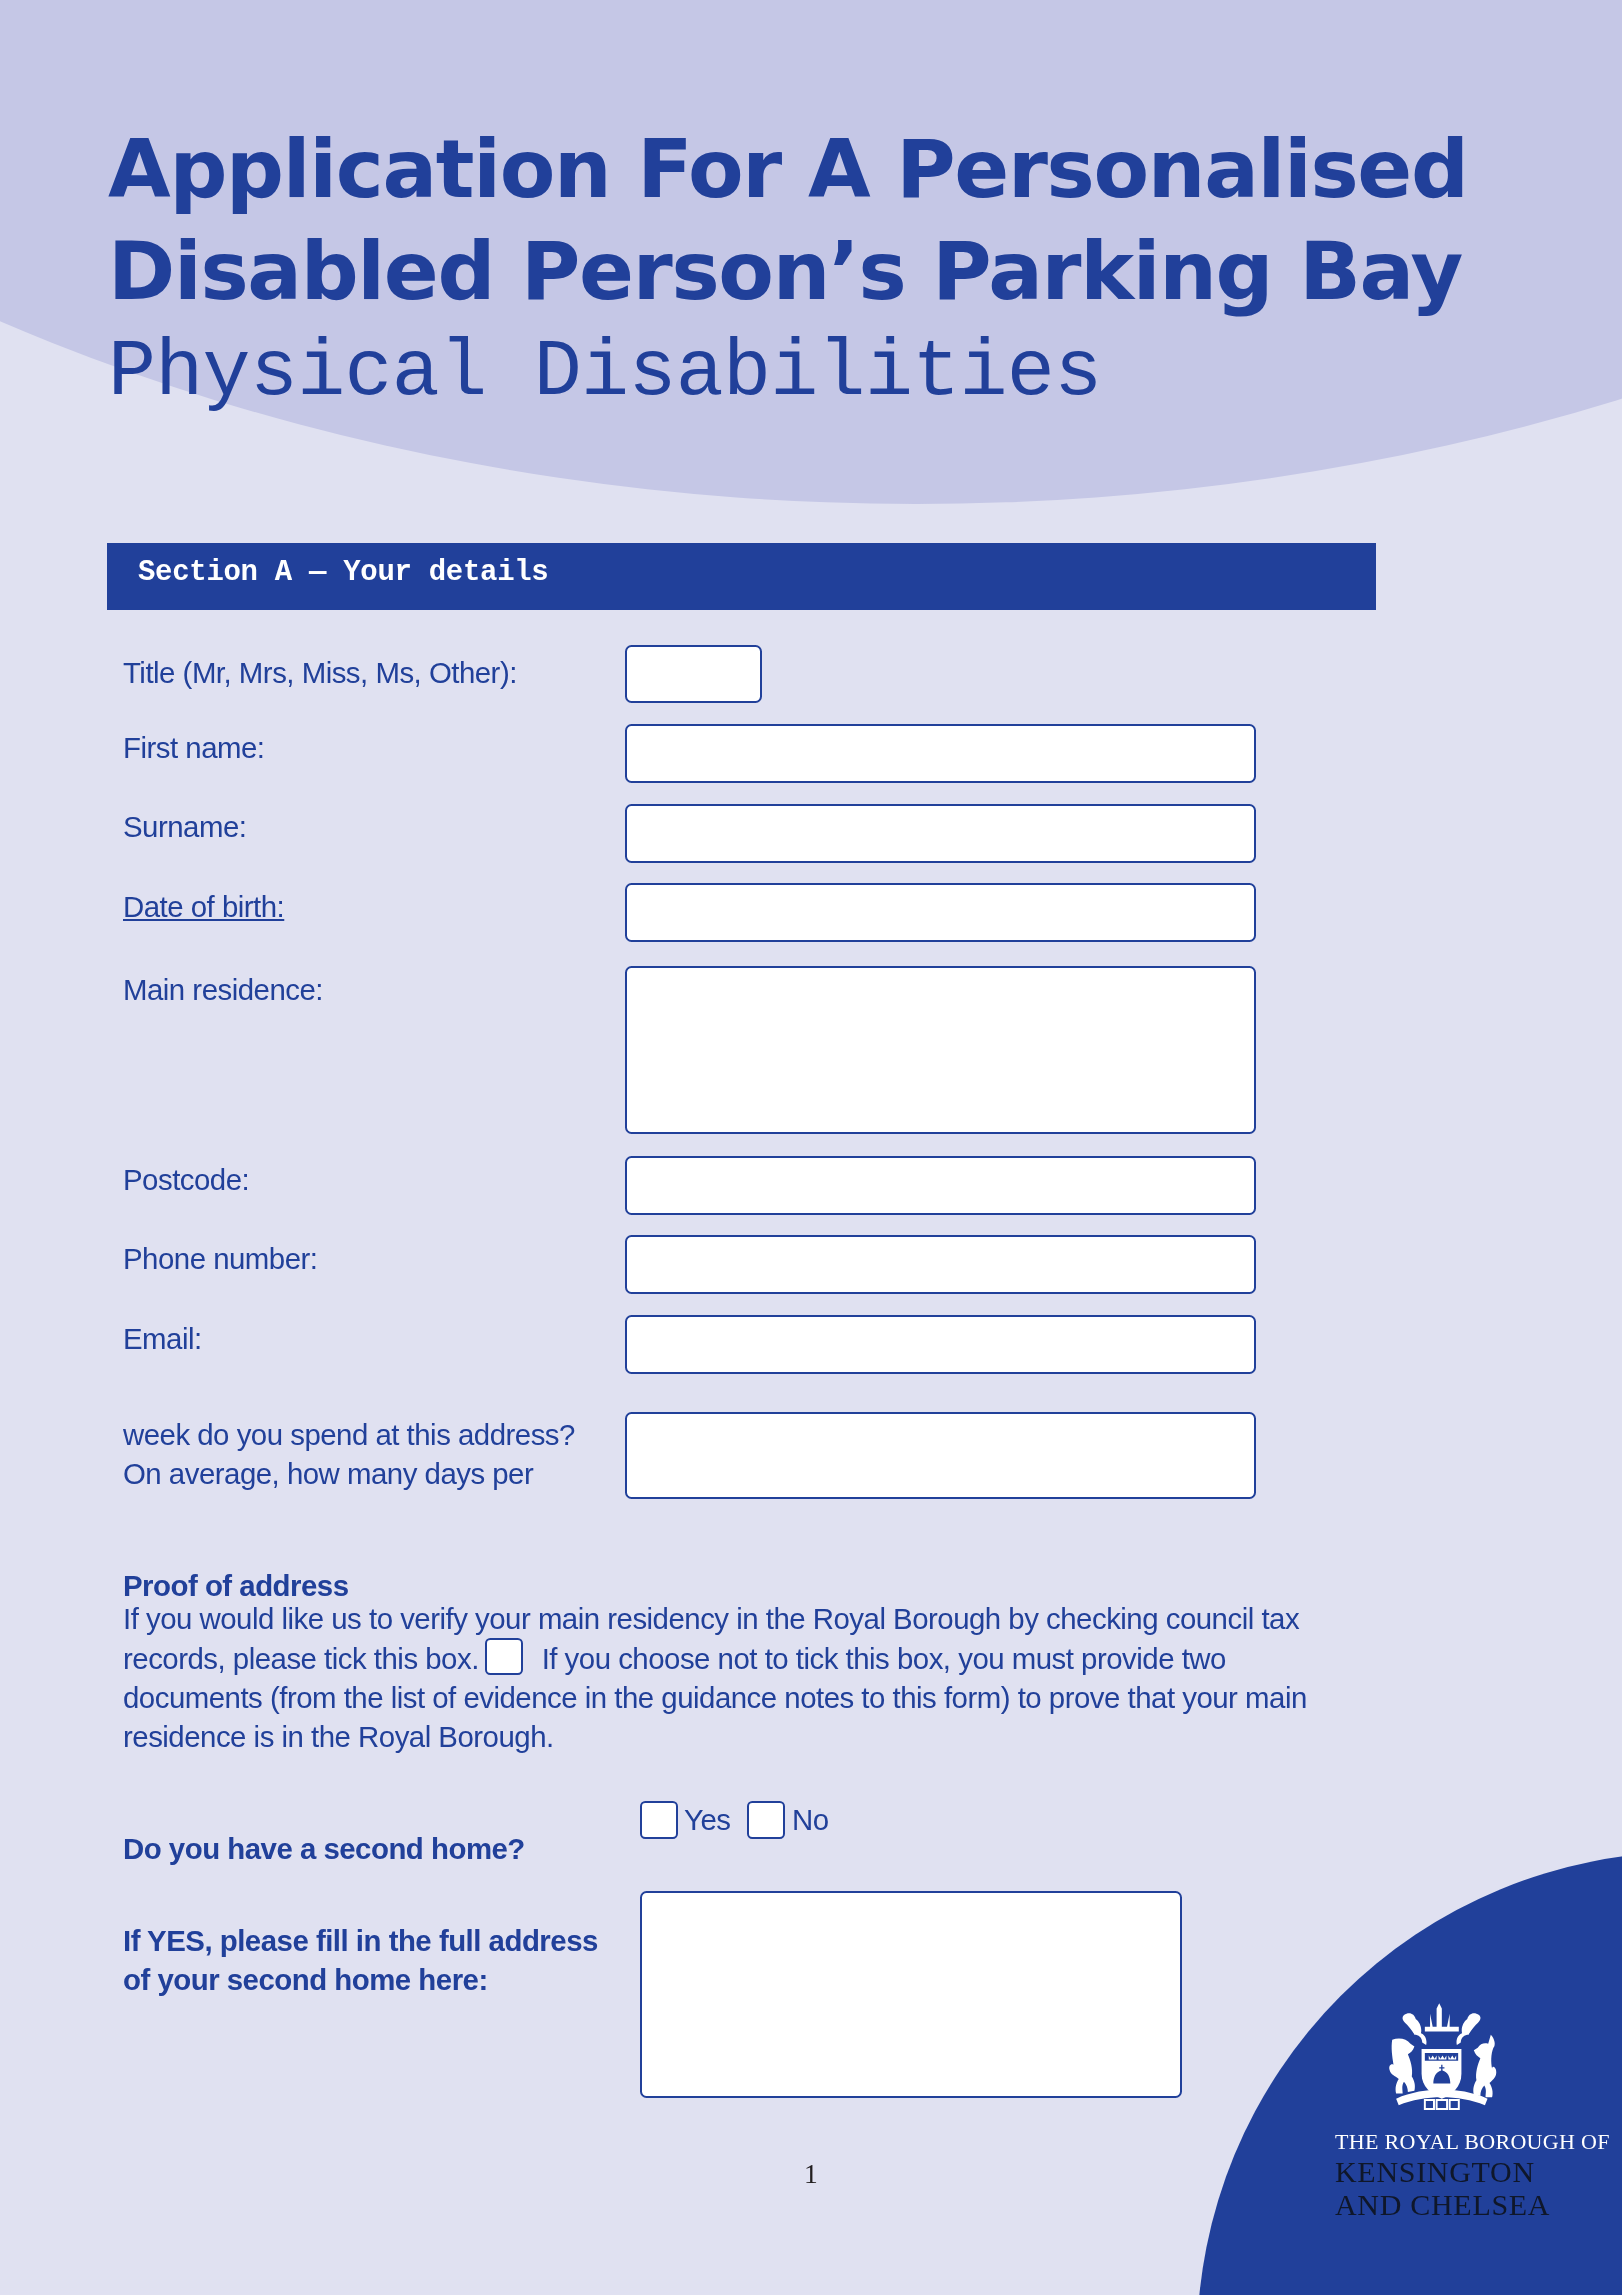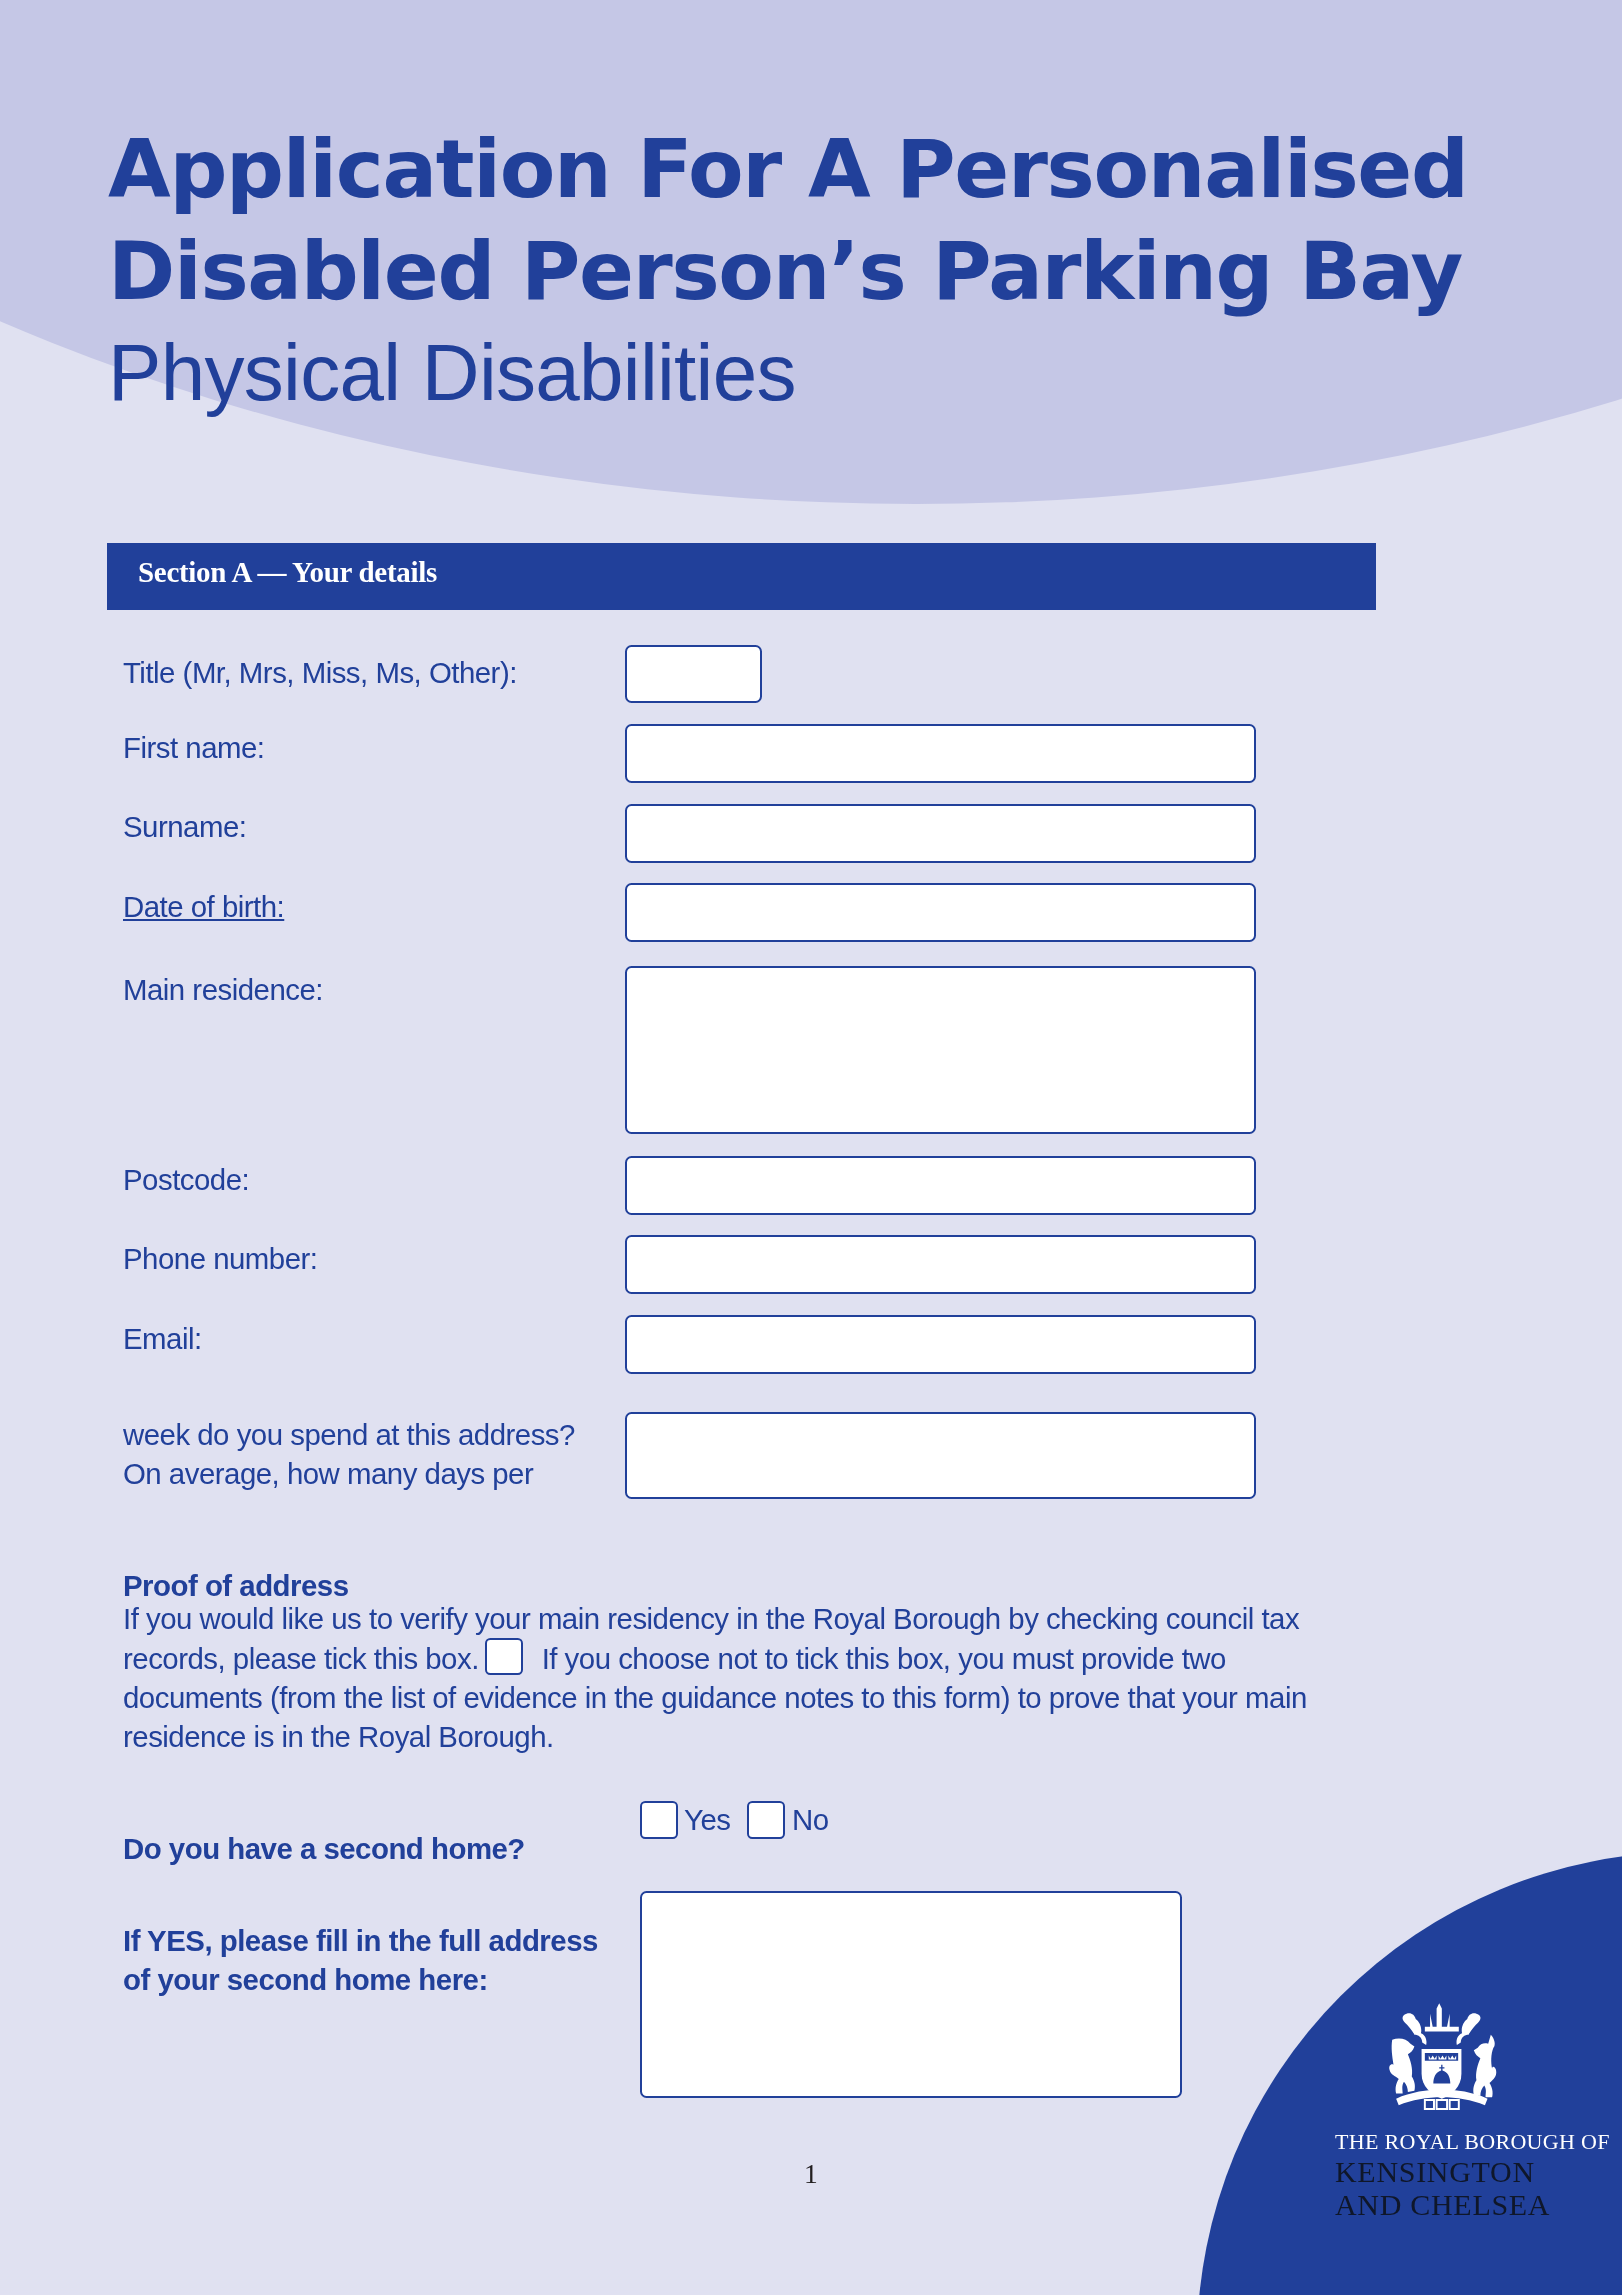--- a/index.html
+++ b/index.html
@@ -37,41 +37,41 @@
   .title-line {
     font-family: "DejaVu Sans", sans-serif;
     font-weight: bold;
     font-size: 81px;
     letter-spacing: -1.3px;
     line-height: 102px;
     color: #21409a;
     white-space: nowrap;
   }
   .subtitle-line {
-    font-family: Liberation Sans, sans-serif;
+    font-family: Liberation Mono, monospace;
     font-weight: normal;
     font-size: 80px;
     letter-spacing: -0.7px;
     line-height: 102px;
     color: #21409a;
     white-space: nowrap;
   }
   .section-bar {
     position: absolute;
     left: 107px;
     top: 543px;
     width: 1269px;
     height: 67px;
     background: #21409a;
   }
   .section-bar span {
     position: absolute;
     left: 31px;
     top: 13px;
-    font-family: Liberation Serif, serif;
+    font-family: Liberation Mono, monospace;
     font-weight: bold;
     font-size: 29px;
     color: #ffffff;
     letter-spacing: -0.3px;
   }
   .label {
     position: absolute;
     left: 123px;
     font-size: 29.4px;
     color: #21409a;

